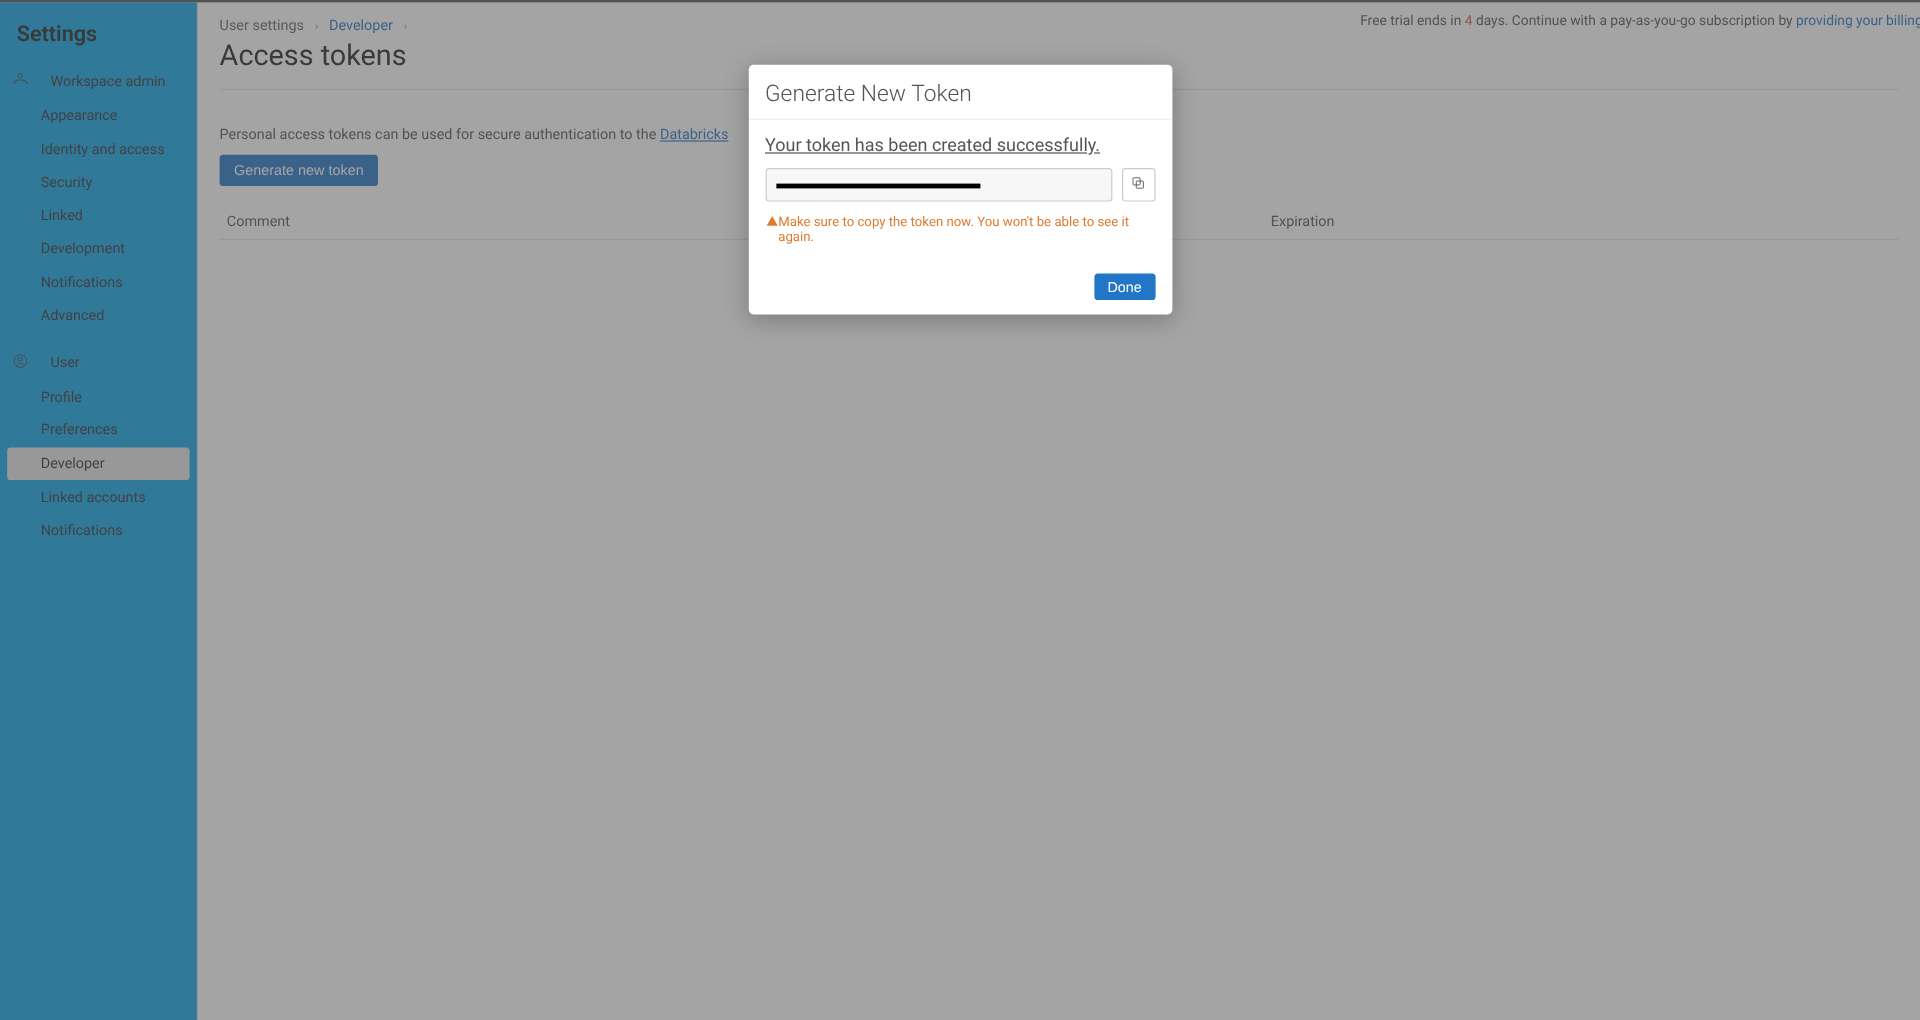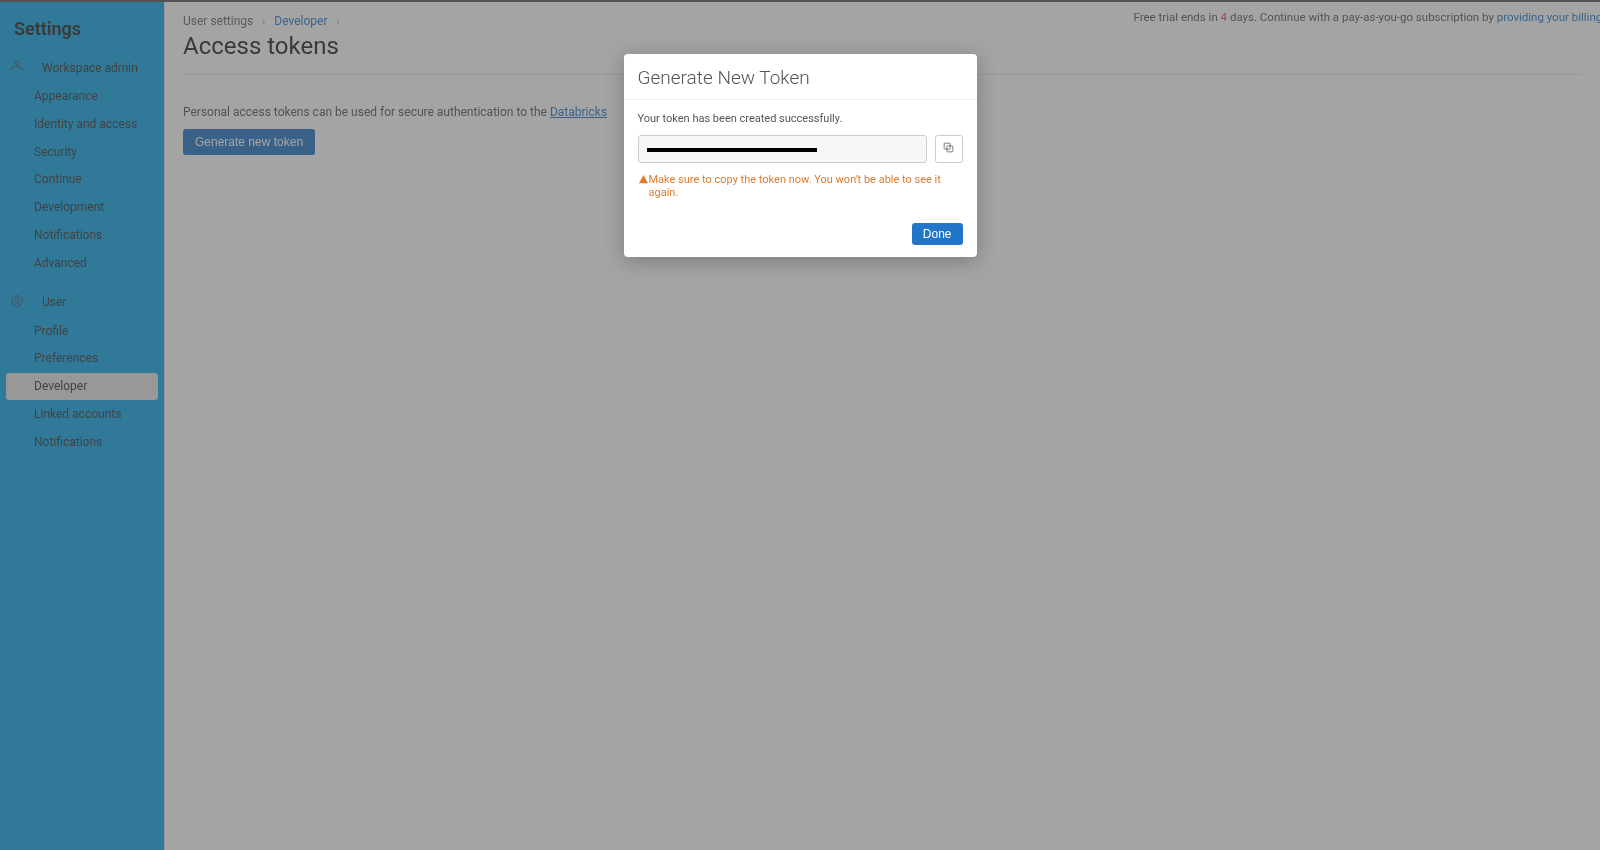--- a/index.html
+++ b/index.html
@@ -145,23 +145,24 @@
     }
     .modal-title {
       font-size: 19px;
       font-weight: 300;
       color: #555;
     }
     .modal-body {
       padding: 12px 14px 4px 14px;
     }
     .modal-success {
-      font-size: 11px;
+      font-size: 15px;
       color: #555;
       margin-bottom: 10px;
+      text-decoration: underline;
     }
     .token-row {
       display: flex;
       gap: 8px;
       align-items: center;
       margin-bottom: 10px;
     }
     .token-input {
       flex: 1;
       border: 1px solid #ccc;
@@ -223,21 +224,21 @@
             <circle cx="12" cy="7" r="3"></circle>
             <path d="M2 18c0-2 1-4 5-4"></path>
             <path d="M22 18c0-2-1-4-5-4"></path>
           </svg>
       </span>
       <span>Workspace admin</span>
     </div>
     <div class="sidebar-item"><span>Appearance</span></div>
     <div class="sidebar-item"><span>Identity and access</span></div>
     <div class="sidebar-item"><span>Security</span></div>
-    <div class="sidebar-item"><span>Continue</span></div>
+    <div class="sidebar-item"><span>Linked</span></div>
     <div class="sidebar-item"><span>Development</span></div>
     <div class="sidebar-item"><span>Notifications</span></div>
     <div class="sidebar-item"><span>Advanced</span></div>
 
     <div style="height:10px"></div>
 
     <div class="sidebar-section-header">
       <span>
         <svg viewBox="0 0 24 24">
             <circle cx="12" cy="12" r="9"></circle>
@@ -268,20 +269,24 @@
 
     <h1 class="page-title">Access tokens</h1>
     <hr class="divider">
 
     <p class="page-desc">
       <span>Personal access tokens can be used for secure authentication to the </span><a href="#">Databricks</a>
     </p>
 
     <button class="btn-primary">Generate new token</button>
 
+    <div class="table-header">
+      <div class="th-comment">Comment</div>
+      <div class="th-expiration">Expiration</div>
+    </div>
 
     <div class="empty-msg">exist.</div>
   </main>
 </div>
 
 <div class="overlay">
   <div class="modal">
     <div class="modal-header">
       <div class="modal-title">Generate New Token</div>
     </div>

